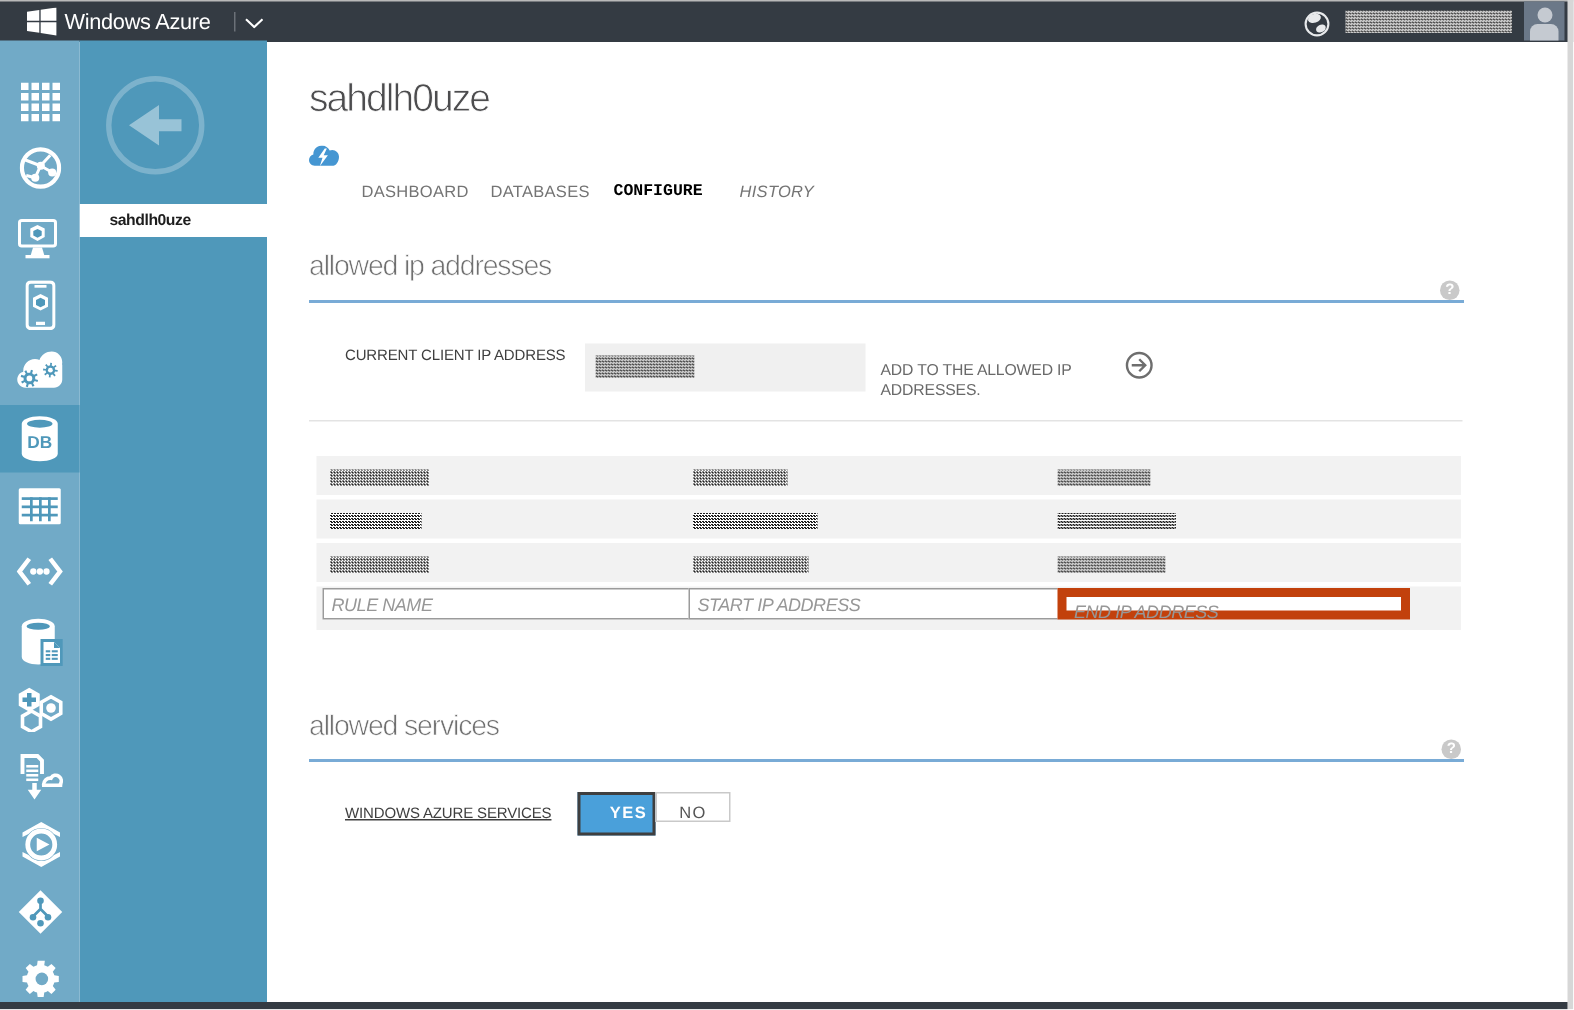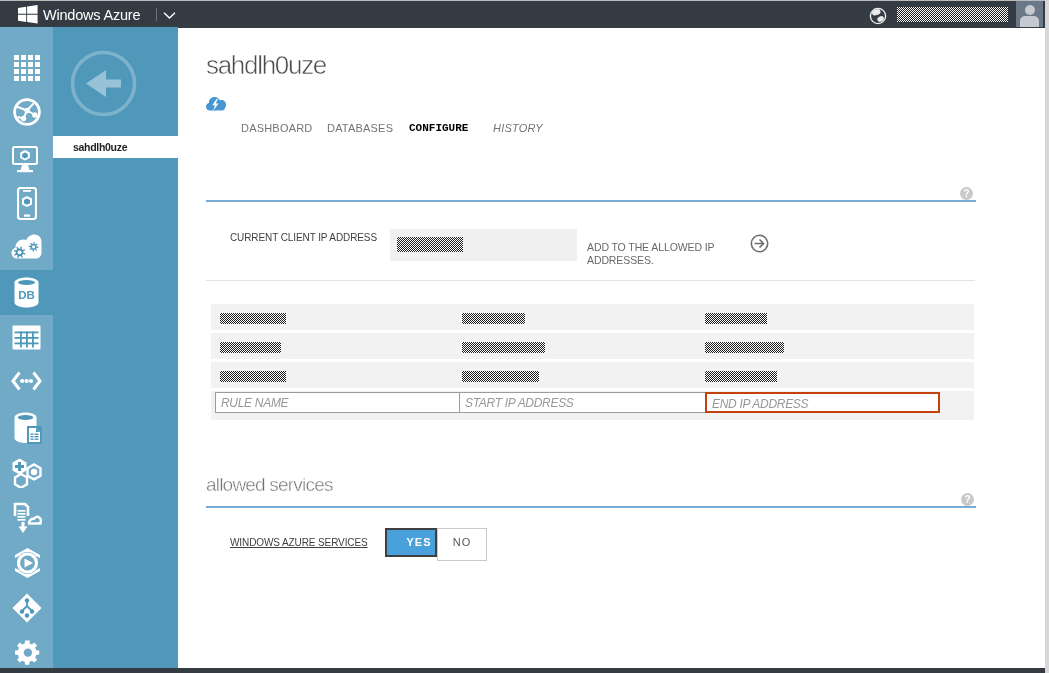--- a/index.html
+++ b/index.html
@@ -203,20 +203,21 @@
 
   <svg class="abs" style="left:206px;top:97px;" width="20" height="14" viewBox="0 0 20 14">
     <path fill="#4596d2" d="M16.2,13.5 L3.8,13.5 C1.7,13.5 0,11.8 0,9.7 C0,7.9 1.2,6.4 2.9,6 C2.9,5.9 2.9,5.8 2.9,5.7 C2.9,2.6 5.4,0 8.6,0 C10.9,0 12.9,1.4 13.8,3.4 C14.3,3.2 14.9,3 15.5,3 C17.9,3 20,5 20,7.5 C20,10.8 17.9,13.5 16.2,13.5 Z"></path>
     <path fill="#fff" d="M10.5,2 L6.2,8.2 L9,8.2 L7.2,13.8 L12.6,6.5 L9.8,6.5 L11.9,2 Z"></path>
   </svg>
   <div class="abs tab" style="left:241px;top:98px;">DASHBOARD</div>
   <div class="abs tab" style="left:327px;top:98px;">DATABASES</div>
   <div class="abs tab" style="left:409px;top:98px;color:#000;font-weight:bold;letter-spacing:0;font-family:Liberation Mono, monospace;">CONFIGURE</div>
   <div class="abs tab" style="left:493px;top:98px;font-style:italic;">HISTORY</div>
 
+  <div class="abs" style="left:206px;top:167px;font-size:19px;color:#6f6f6f;letter-spacing:-0.8px;-webkit-text-stroke:0.45px #ffffff;">allowed ip addresses</div>
   <div class="abs" style="left:206px;top:200px;width:770px;height:2px;background:#79abd6;"></div>
   <div class="abs" style="left:960px;top:187px;width:13px;height:13px;border-radius:50%;background:#c9c9c9;color:#fff;font-size:10px;font-weight:bold;text-align:center;line-height:13px;">?</div>
 
   <div class="abs caps" style="left:206px;top:232px;">CURRENT CLIENT IP ADDRESS</div>
   <div class="abs" style="left:390px;top:229px;width:187px;height:32px;background:#f0f0f0;"></div>
   <div class="abs hatch" style="left:397px;top:237px;width:66px;height:15px;"></div>
   <div class="abs" style="left:587px;top:231px;width:136px;font-size:10.5px;letter-spacing:-0.1px;line-height:12.5px;color:#696969;margin-top:10px;">ADD TO THE ALLOWED IP ADDRESSES.</div>
   <svg class="abs" style="left:750px;top:234px;" width="19" height="19" viewBox="0 0 19 19">
     <circle cx="9.5" cy="9.5" r="8.2" fill="none" stroke="#6e6e6e" stroke-width="1.6"></circle>
     <path d="M4.5,9.5 L13,9.5 M9.5,5.5 L13.5,9.5 L9.5,13.5" stroke="#6e6e6e" stroke-width="1.6" fill="none"></path>
@@ -236,25 +237,25 @@
   <div class="abs hatch" style="left:220px;top:341.5px;width:61px;height:11px;"></div>
   <div class="abs hatch" style="left:462px;top:341.5px;width:83px;height:11px;"></div>
   <div class="abs hatch" style="left:705px;top:341.5px;width:79px;height:11px;"></div>
 
   <div class="abs hatch" style="left:220px;top:370.5px;width:66px;height:11px;"></div>
   <div class="abs hatch" style="left:462px;top:370.5px;width:77px;height:11px;"></div>
   <div class="abs hatch" style="left:705px;top:370.5px;width:72px;height:11px;"></div>
 
   <div class="abs" style="left:215px;top:392px;width:281px;height:21px;background:#fff;border:1px solid #9b9b9b;font-size:12px;letter-spacing:-0.3px;font-style:italic;color:#979797;line-height:20px;padding-left:5px;">RULE NAME</div>
   <div class="abs" style="left:459px;top:392px;width:271px;height:21px;background:#fff;border:1px solid #9b9b9b;font-size:12px;letter-spacing:-0.3px;font-style:italic;color:#979797;line-height:20px;padding-left:5px;">START IP ADDRESS</div>
-  <div class="abs" style="left:705px;top:392px;width:235px;height:21px;background:#fff;border:2px solid #c2410c;font-size:12px;letter-spacing:-0.3px;font-style:italic;color:#979797;line-height:20px;padding-left:5px;">END IP ADDRESS</div>
+  <div class="abs" style="left:705px;top:392px;width:235px;height:21px;background:#fff;border:6px solid #c2410c;font-size:12px;letter-spacing:-0.3px;font-style:italic;color:#979797;line-height:20px;padding-left:5px;">END IP ADDRESS</div>
 
   <div class="abs" style="left:206px;top:474px;font-size:19px;color:#6f6f6f;letter-spacing:-0.8px;-webkit-text-stroke:0.45px #ffffff;">allowed services</div>
   <div class="abs" style="left:206px;top:505.6px;width:770px;height:2px;background:#79abd6;"></div>
   <div class="abs" style="left:961px;top:493px;width:13px;height:13px;border-radius:50%;background:#c9c9c9;color:#fff;font-size:10px;font-weight:bold;text-align:center;line-height:13px;">?</div>
 
   <div class="abs caps" style="left:206px;top:537px;text-decoration:underline;">WINDOWS AZURE SERVICES</div>
   <div class="abs" style="left:385px;top:528px;width:52px;height:29px;background:#4aa0da;border:2px solid #3f3f3f;color:#fff;font-size:11px;font-weight:bold;letter-spacing:1px;text-align:center;line-height:25px;padding-left:16px;">YES</div>
-  <div class="abs" style="left:437px;top:528px;width:50px;height:33px;background:#fff;border:1px solid #c9c9c9;color:#555;font-size:11px;letter-spacing:1px;text-align:center;line-height:27px;">NO</div>
+  <div class="abs" style="left:437px;top:528px;width:50px;height:20px;background:#fff;border:1px solid #c9c9c9;color:#555;font-size:11px;letter-spacing:1px;text-align:center;line-height:27px;">NO</div>
 
   <div class="abs" style="left:0;top:668px;width:1045px;height:5px;background:#343b43;"></div>
 
 </div>
 
 </body></html>

